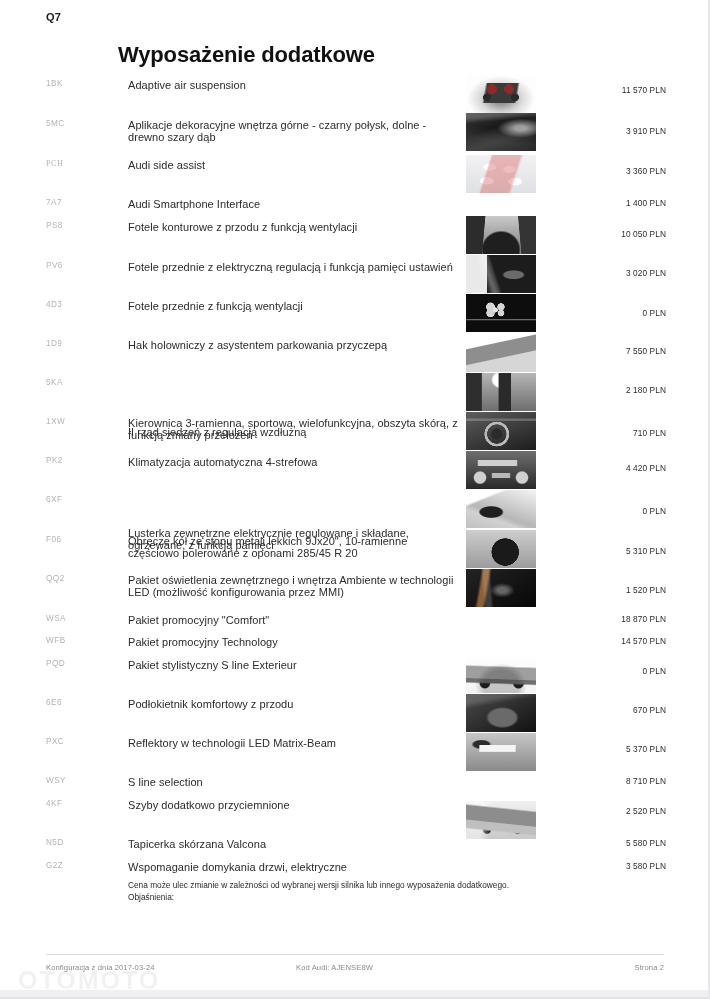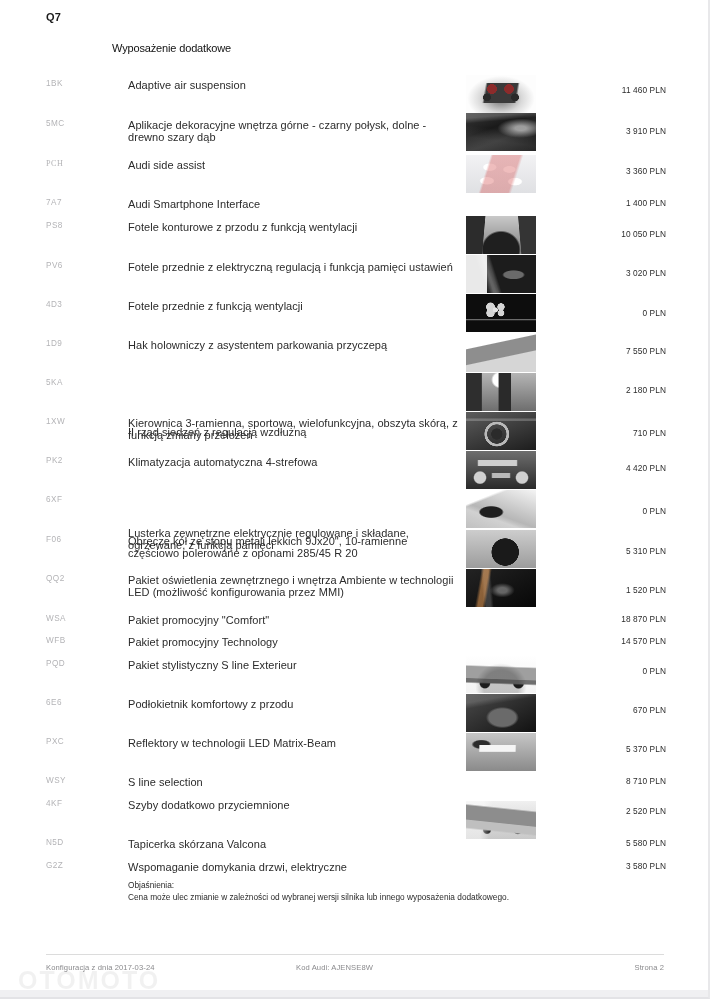--- a/index.html
+++ b/index.html
@@ -28,23 +28,23 @@
   .model-label {
     position: absolute;
     left: 46px; top: 11px;
     font-size: 11px;
     font-weight: bold;
     letter-spacing: .2px;
     color: #1b1b1b;
   }
   .doc-title {
     position: absolute;
-    left: 112px; top: 42px;
-    font-size: 11px;
-    font-weight: normal;
+    left: 118px; top: 42px;
+    font-size: 22px;
+    font-weight: bold;
     letter-spacing: -.15px;
     color: #111;
   }
 
   
   .rows {
     position: absolute;
     left: 0; top: 72px;
     width: 710px;
   }
@@ -280,21 +280,21 @@
 
 <div class="page">
 
   <div class="model-label">Q7</div>
   <div class="doc-title">Wyposażenie dodatkowe</div>
 
   <div class="rows" id="rows">
       <div class="row">
         <div class="code" style="top: 7px;">1BK</div>
         <div class="desc" style="top: 7px;">Adaptive air suspension</div>
-        <div class="price" style="top: 13px;">11 460 PLN</div>
+        <div class="price" style="top: 13px;">11 570 PLN</div>
         <div class="thumb t-bikes" style="top: 3px;"></div>
       </div>
       <div class="row">
         <div class="code" style="top: 47px;">5MC</div>
         <div class="desc" style="top: 47px;">Aplikacje dekoracyjne wnętrza górne - czarny połysk, dolne - drewno szary dąb</div>
         <div class="price" style="top: 54px;">3 910 PLN</div>
         <div class="thumb t-interior-dark" style="top: 41px;"></div>
       </div>
       <div class="row">
         <div class="code" style="top: 87px; font-family: Liberation Serif, serif;">PCH</div>
@@ -412,22 +412,22 @@
         <div class="price" style="top: 766px;">5 580 PLN</div>
       </div>
       <div class="row">
         <div class="code" style="top: 789px;">G2Z</div>
         <div class="desc" style="top: 789px;">Wspomaganie domykania drzwi, elektryczne</div>
         <div class="price" style="top: 789px;">3 580 PLN</div>
       </div>
     </div>
 
   <div class="notes">
+    <div>Cena może ulec zmianie w zależności od wybranej wersji silnika lub innego wyposażenia dodatkowego.</div>
     <div>Objaśnienia:</div>
-    <div>Cena może ulec zmianie w zależności od wybranej wersji silnika lub innego wyposażenia dodatkowego.</div>
   </div>
 
   <div class="footer-rule"></div>
   <div class="footer">
     <div>Konfiguracja z dnia 2017-03-24</div>
     <div class="mid">Kod Audi: AJENSE8W</div>
     <div>Strona 2</div>
   </div>
 
   <div class="watermark">OTOMOTO</div>

